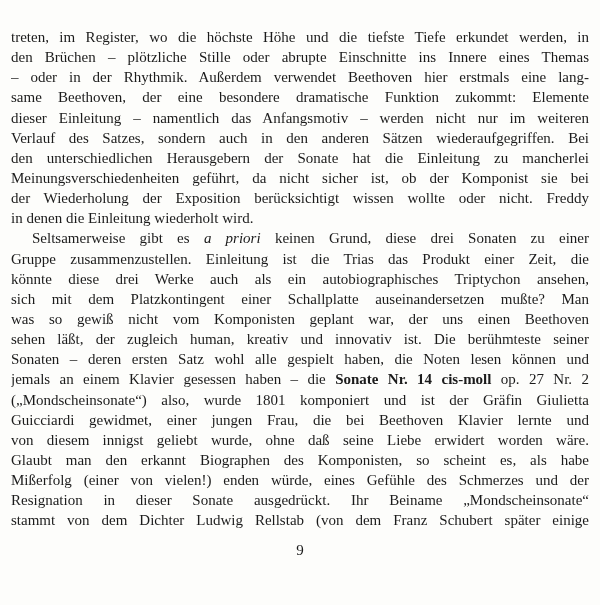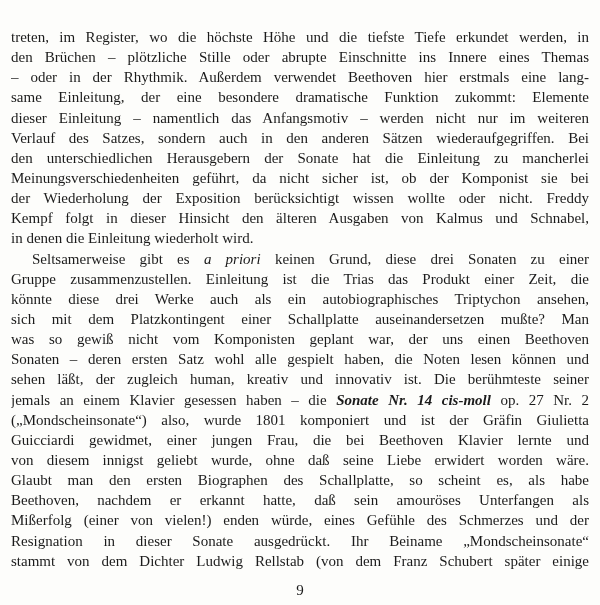--- a/index.html
+++ b/index.html
@@ -32,56 +32,54 @@
     white-space: normal;
   }
   .line.para-end {
     text-align-last: left;
   }
   .line.indent {
     text-indent: 21px;
   }
   .regular { font-style: normal; font-weight: normal; }
   .italic { font-style: italic; }
-  .bold-italic { font-style: italic; font-weight: bold; }
+  .bold-italic { font-weight: bold; }
   .footer {
     margin-top: 9px;
     text-align: center;
     font-size: 15px;
     line-height: 20px;
     color: #1b1b1b;
   }
 </style>
 </head>
 <body>
 
 <div class="page">
   <div class="text-block">
       <div class="line"><span class="regular">treten, im Register, wo die höchste Höhe und die tiefste Tiefe erkundet werden, in</span></div>
       <div class="line"><span class="regular">den Brüchen – plötzliche Stille oder abrupte Einschnitte ins Innere eines Themas</span></div>
       <div class="line"><span class="regular">– oder in der Rhythmik. Außerdem verwendet Beethoven hier erstmals eine lang-</span></div>
-      <div class="line"><span class="regular">same Einleitung, der eine besondere dramatische Funktion zukommt: Elemente</span></div>
+      <div class="line"><span class="regular">same Beethoven, der eine besondere dramatische Funktion zukommt: Elemente</span></div>
       <div class="line"><span class="regular">dieser Einleitung – namentlich das Anfangsmotiv – werden nicht nur im weiteren</span></div>
       <div class="line"><span class="regular">Verlauf des Satzes, sondern auch in den anderen Sätzen wiederaufgegriffen. Bei</span></div>
       <div class="line"><span class="regular">den unterschiedlichen Herausgebern der Sonate hat die Einleitung zu mancherlei</span></div>
       <div class="line"><span class="regular">Meinungsverschiedenheiten geführt, da nicht sicher ist, ob der Komponist sie bei</span></div>
       <div class="line"><span class="regular">der Wiederholung der Exposition berücksichtigt wissen wollte oder nicht. Freddy</span></div>
-      <div class="line"><span class="regular">Kempf folgt in dieser Hinsicht den älteren Ausgaben von Kalmus und Schnabel,</span></div>
       <div class="line para-end"><span class="regular">in denen die Einleitung wiederholt wird.</span></div>
       <div class="line indent"><span class="regular">Seltsamerweise gibt es </span><span class="italic">a priori</span><span class="regular"> keinen Grund, diese drei Sonaten zu einer</span></div>
       <div class="line"><span class="regular">Gruppe zusammenzustellen. Einleitung ist die Trias das Produkt einer Zeit, die</span></div>
       <div class="line"><span class="regular">könnte diese drei Werke auch als ein autobiographisches Triptychon ansehen,</span></div>
       <div class="line"><span class="regular">sich mit dem Platzkontingent einer Schallplatte auseinandersetzen mußte? Man</span></div>
       <div class="line"><span class="regular">was so gewiß nicht vom Komponisten geplant war, der uns einen Beethoven</span></div>
+      <div class="line"><span class="regular">sehen läßt, der zugleich human, kreativ und innovativ ist. Die berühmteste seiner</span></div>
       <div class="line"><span class="regular">Sonaten – deren ersten Satz wohl alle gespielt haben, die Noten lesen können und</span></div>
-      <div class="line"><span class="regular">sehen läßt, der zugleich human, kreativ und innovativ ist. Die berühmteste seiner</span></div>
       <div class="line"><span class="regular">jemals an einem Klavier gesessen haben – die </span><span class="bold-italic">Sonate Nr. 14 cis-moll</span><span class="regular"> op. 27 Nr. 2</span></div>
       <div class="line"><span class="regular">(„Mondscheinsonate“) also, wurde 1801 komponiert und ist der Gräfin Giulietta</span></div>
       <div class="line"><span class="regular">Guicciardi gewidmet, einer jungen Frau, die bei Beethoven Klavier lernte und</span></div>
       <div class="line"><span class="regular">von diesem innigst geliebt wurde, ohne daß seine Liebe erwidert worden wäre.</span></div>
-      <div class="line"><span class="regular">Glaubt man den ersten Biographen des Schallplatte, so scheint es, als habe</span></div>
-      <div class="line"><span class="regular">Beethoven, nachdem er erkannt hatte, daß sein amouröses Unterfangen als</span></div>
+      <div class="line"><span class="regular">Glaubt man den erkannt Biographen des Komponisten, so scheint es, als habe</span></div>
       <div class="line"><span class="regular">Mißerfolg (einer von vielen!) enden würde, eines Gefühle des Schmerzes und der</span></div>
       <div class="line"><span class="regular">Resignation in dieser Sonate ausgedrückt. Ihr Beiname „Mondscheinsonate“</span></div>
       <div class="line"><span class="regular">stammt von dem Dichter Ludwig Rellstab (von dem Franz Schubert später einige</span></div>
     </div>
   <div class="footer">9</div>
 </div>
 
 </body></html>

